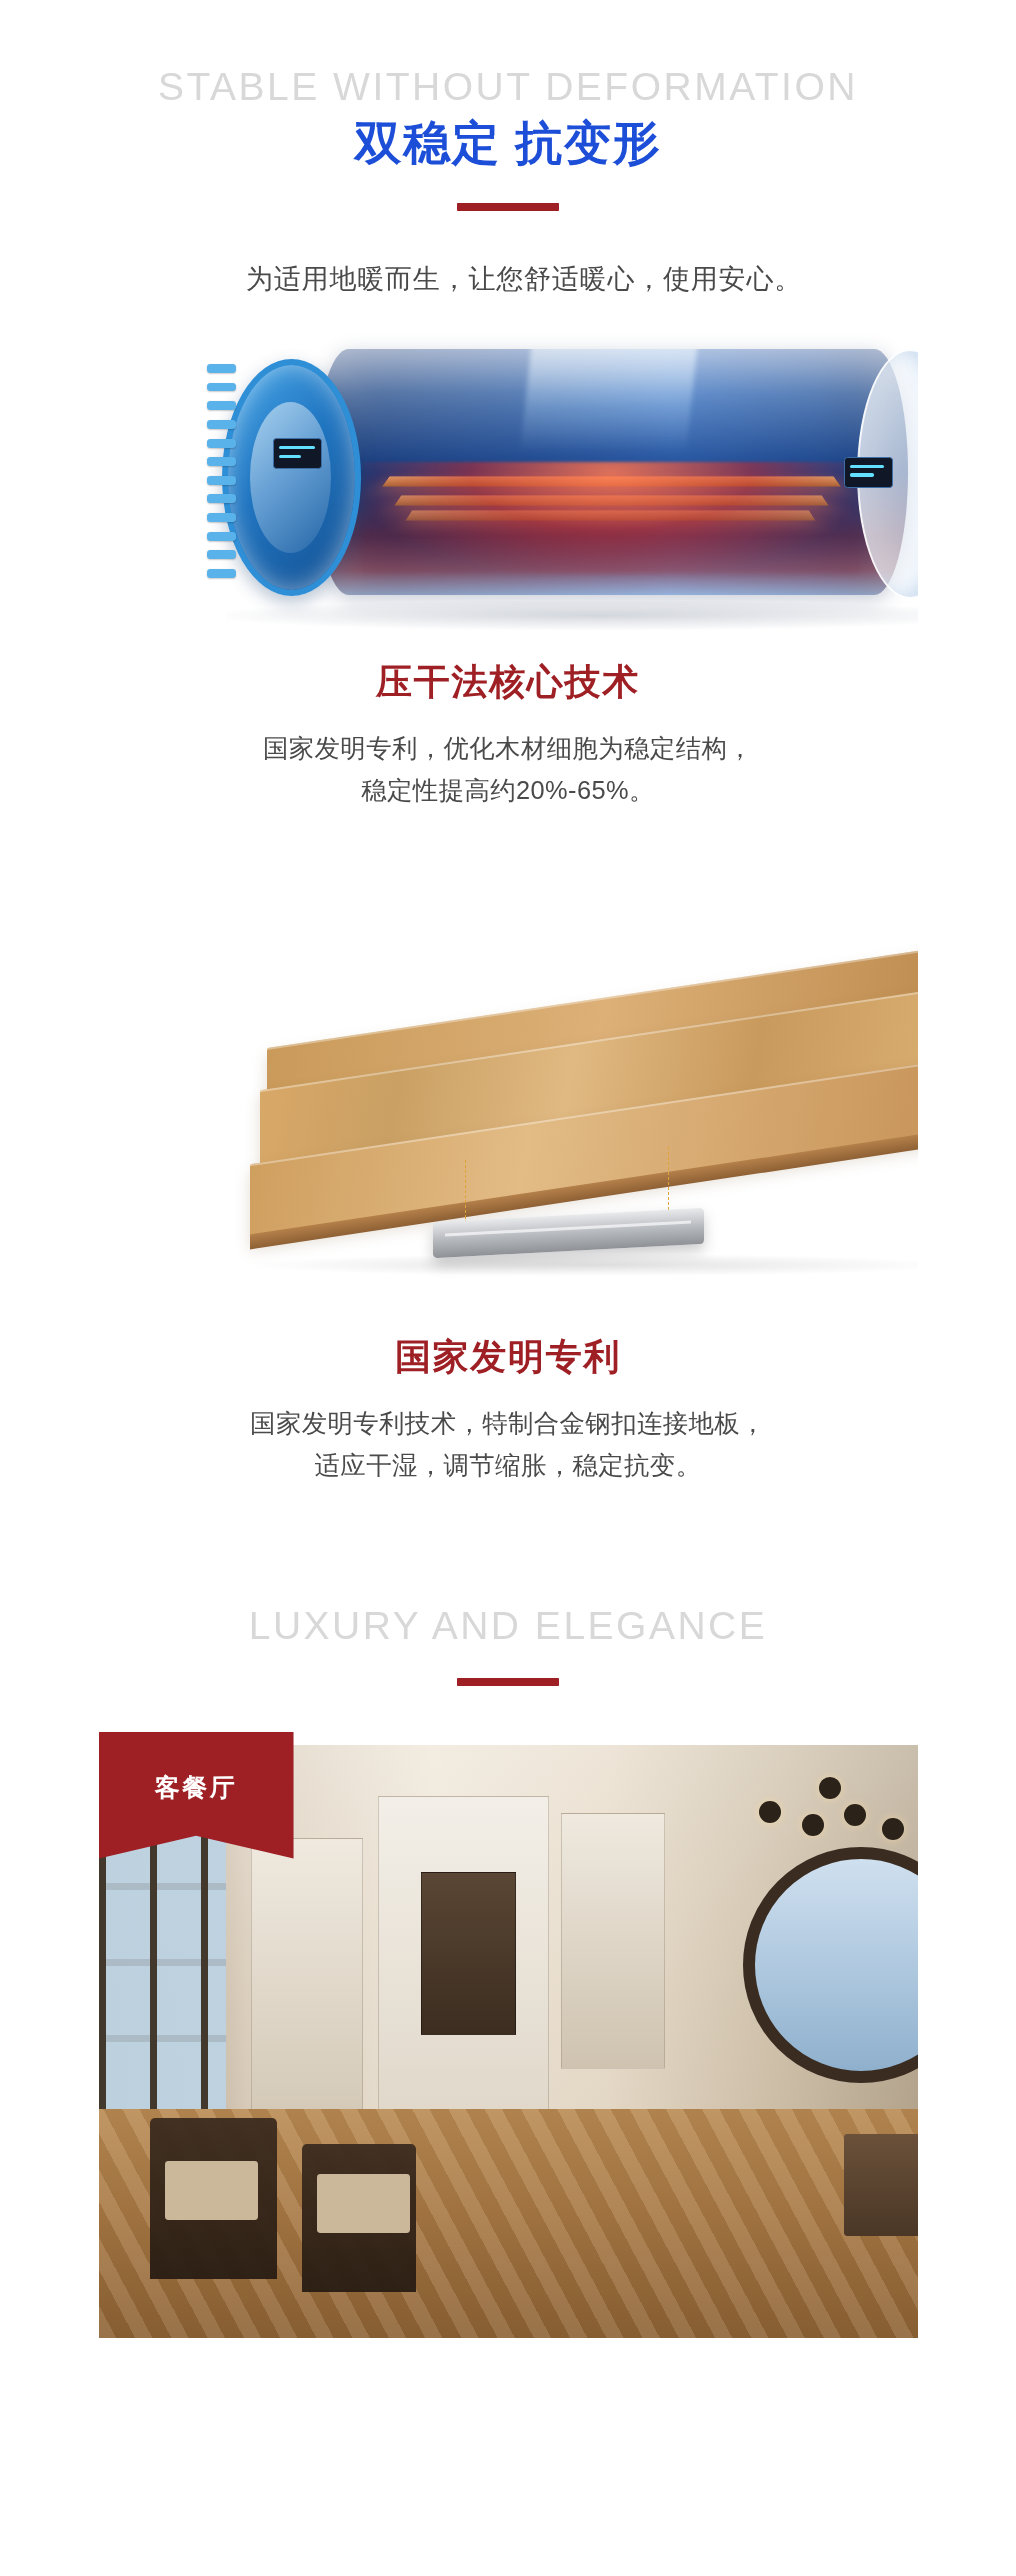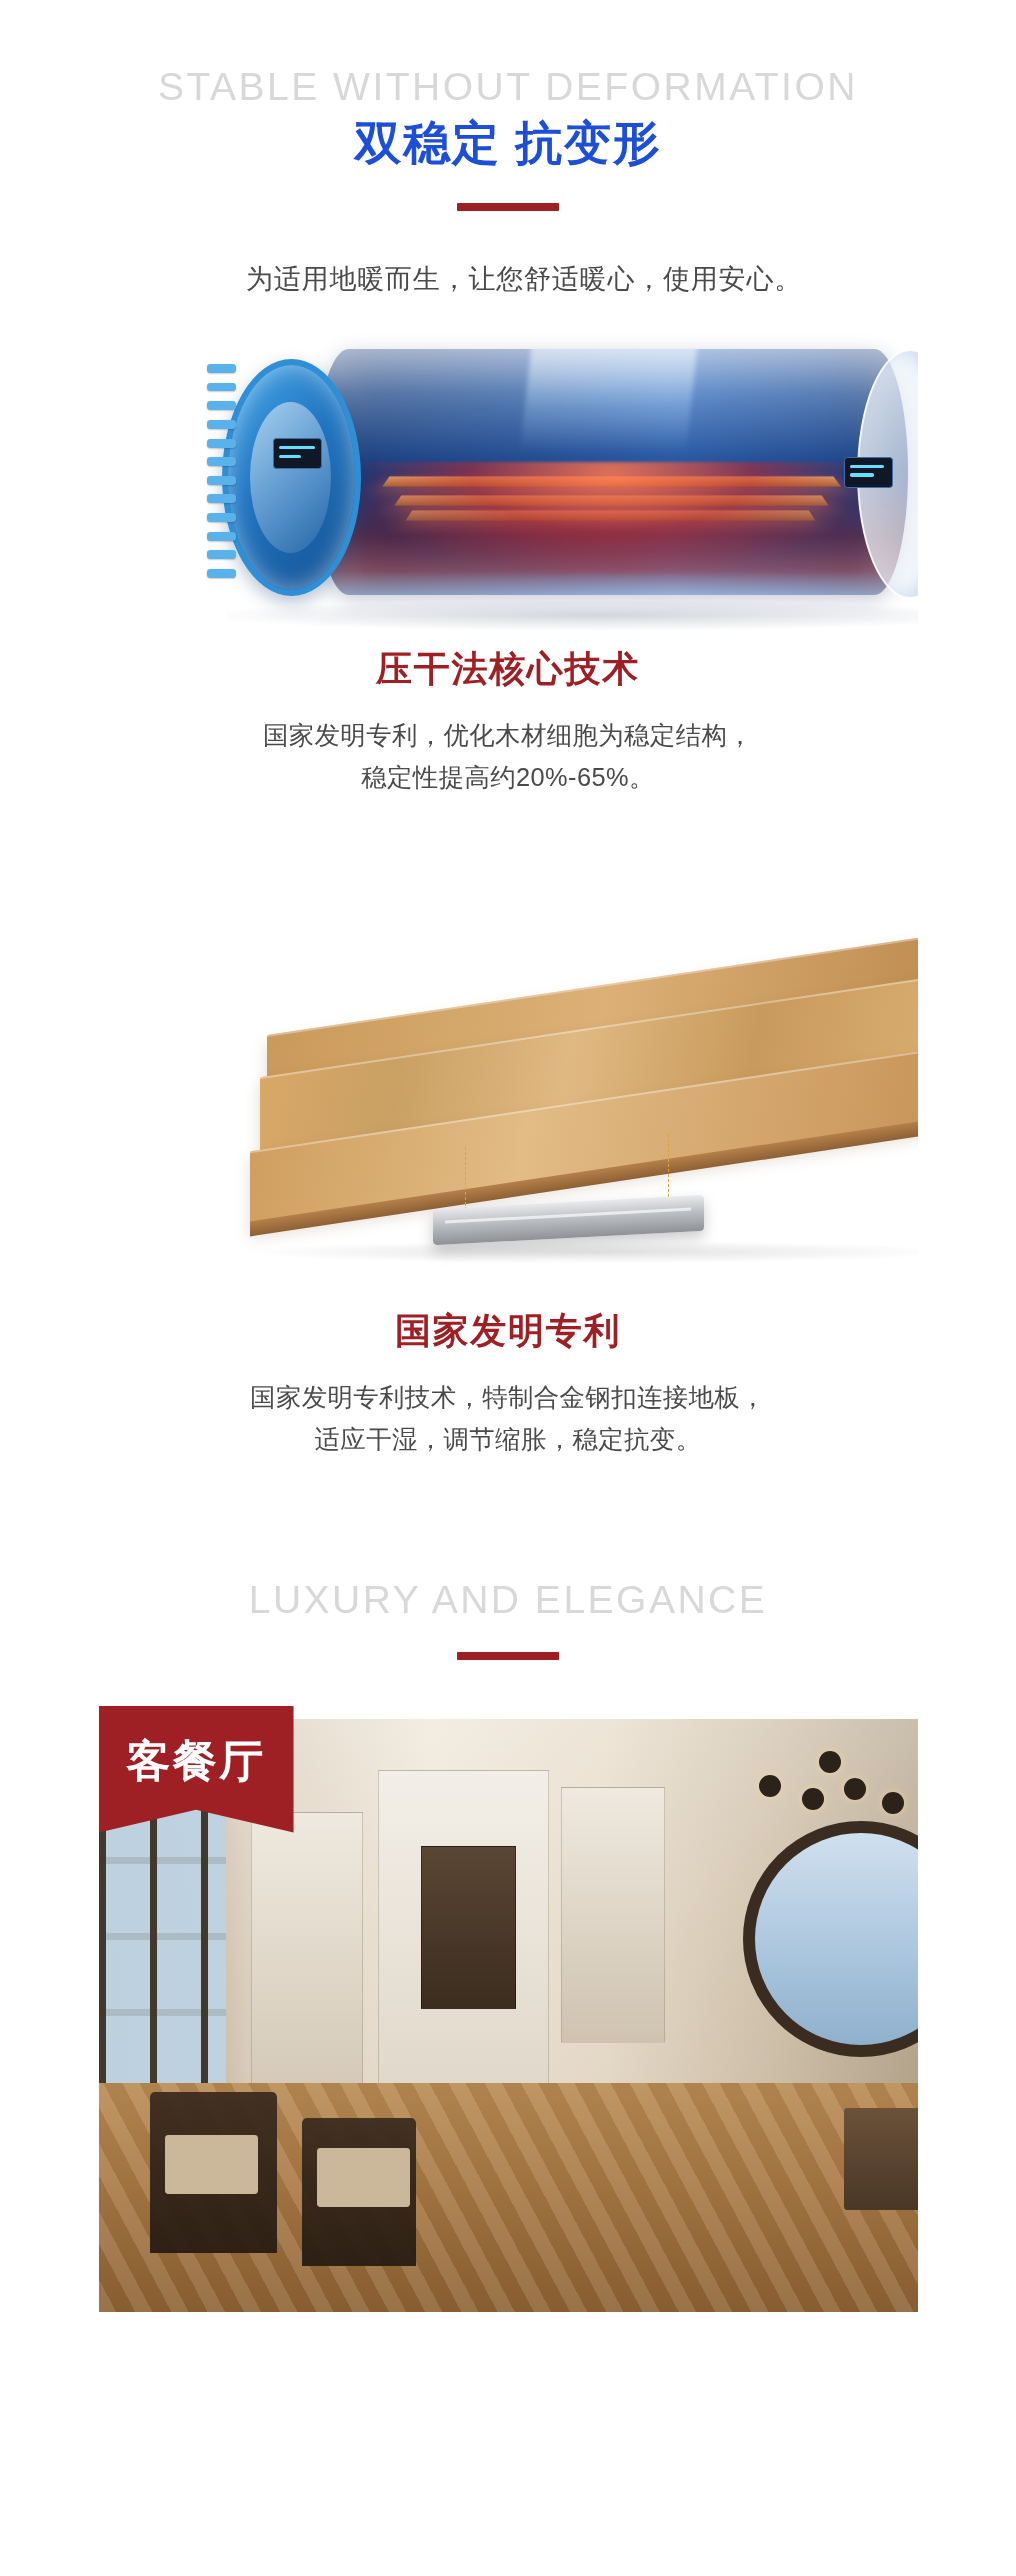--- a/index.html
+++ b/index.html
@@ -63,21 +63,21 @@
 
   
   .feature {
     text-align: center;
   }
   .feature-title {
     font-size: 36px;
     font-weight: 700;
     color: #9e1f24;
     letter-spacing: 1.7px;
-    margin: 3px;
+    margin: 16px;
     line-height: 1.3;
   }
   .feature-desc {
     font-size: 25.4px;
     color: #4a4a4a;
     line-height: 1.65;
     margin-top: 22px;
     letter-spacing: 0.4px;
   }
 
@@ -361,21 +361,21 @@
     position: absolute;
     left: 0;
     top: -13.5px;
     width: 195px;
     height: 127px;
     background: #9e1f24;
     color: #ffffff;
     display: flex;
     align-items: center;
     justify-content: center;
-    font-size: 44px;
+    font-size: 25px;
     font-weight: 700;
     letter-spacing: 2.5px;
     clip-path: polygon(0 0, 100% 0, 100% 100%, 50% 82%, 0 100%);
     box-shadow: 0 5.1px 15.2px rgba(0,0,0,0.18);
   }
   .tag span { transform: translateY(-8.5px); }
 
   .spacer-lg { height: 78px; }
   .spacer-md { height: 49px; }
 </style>

